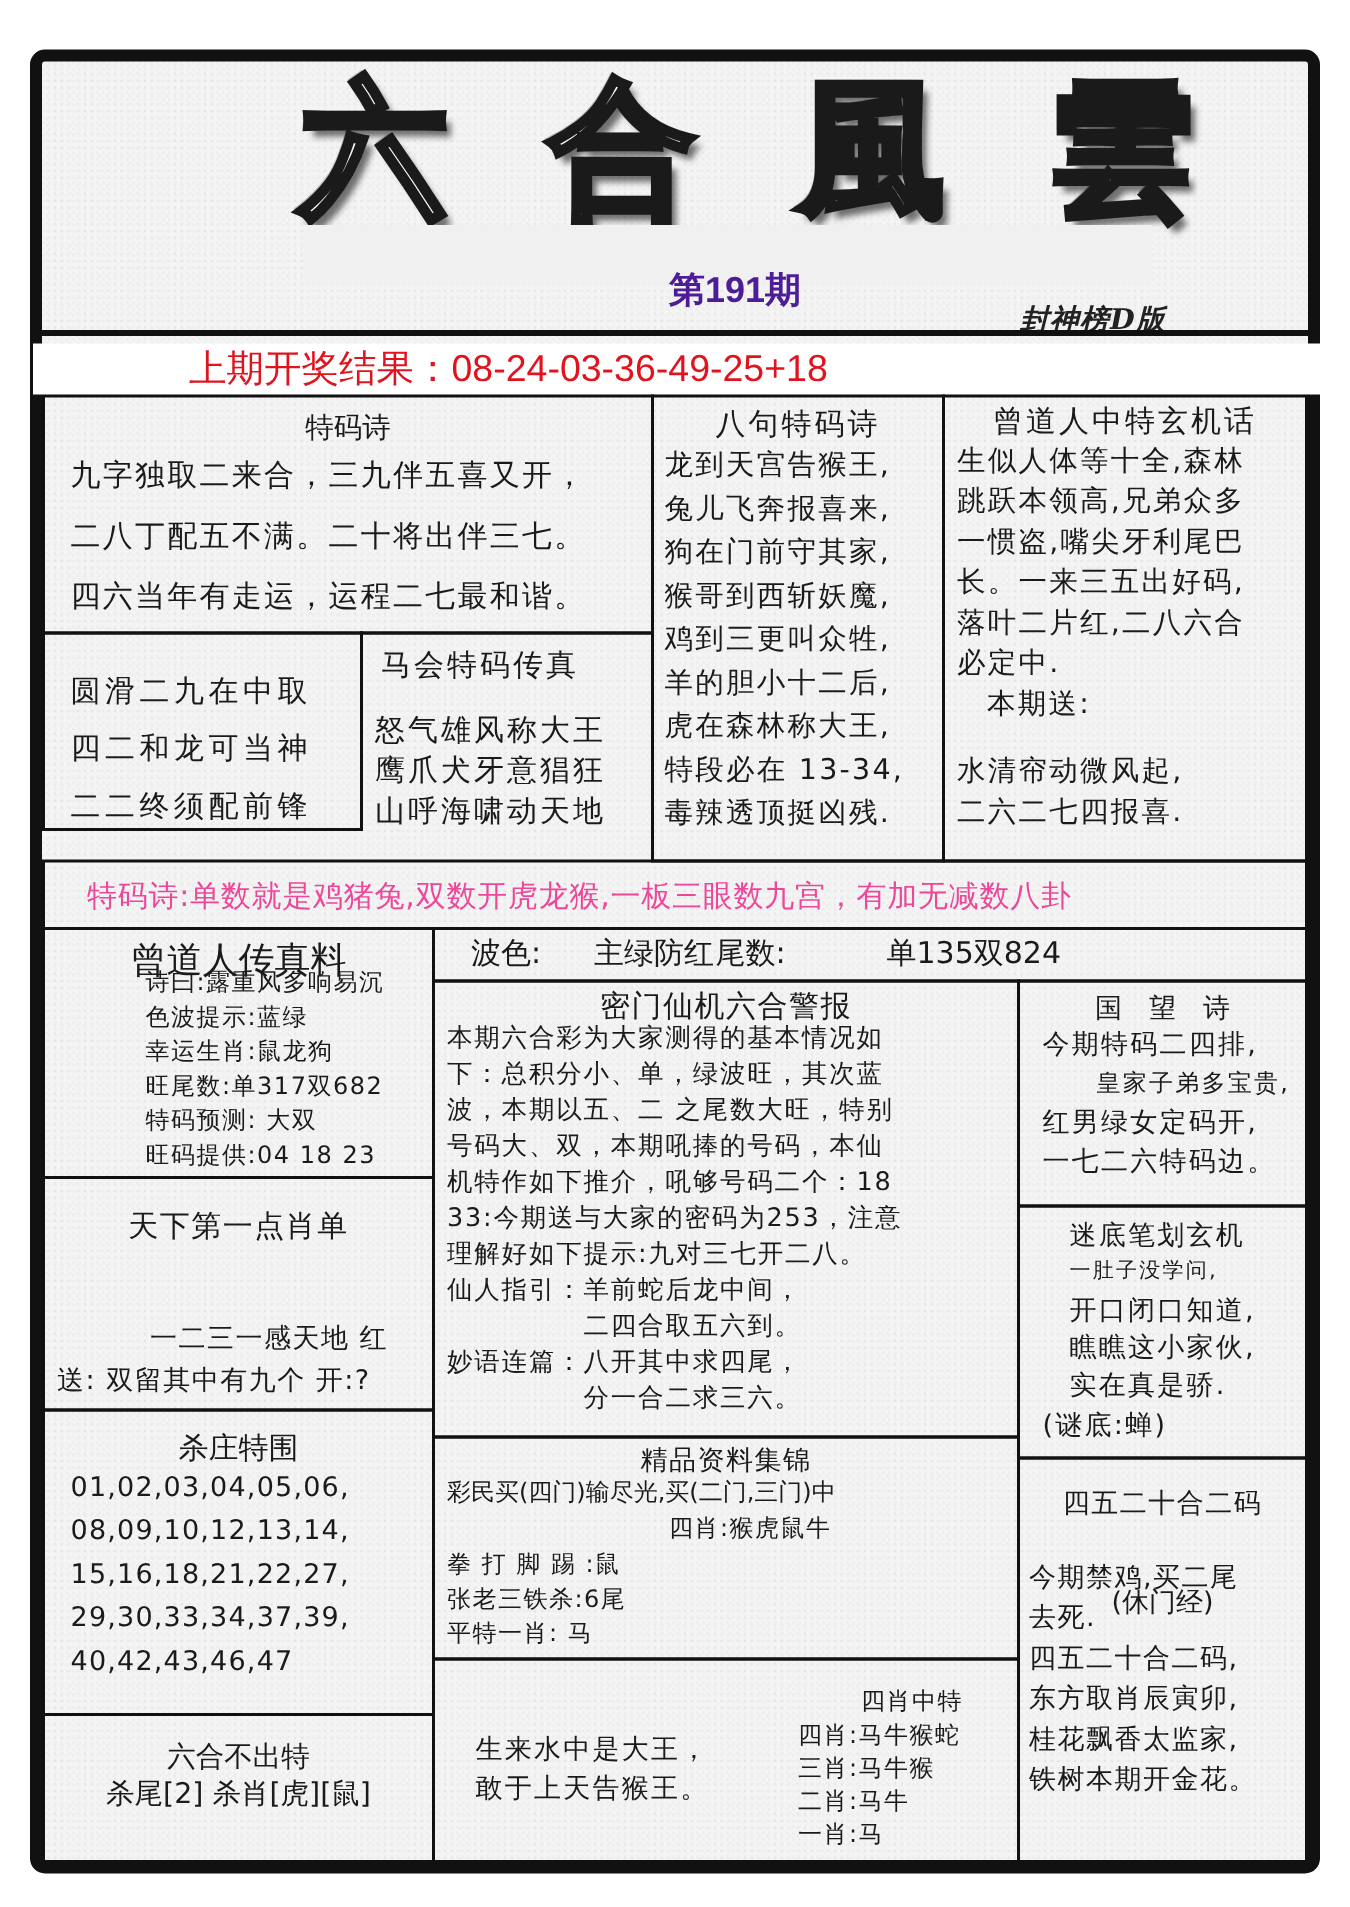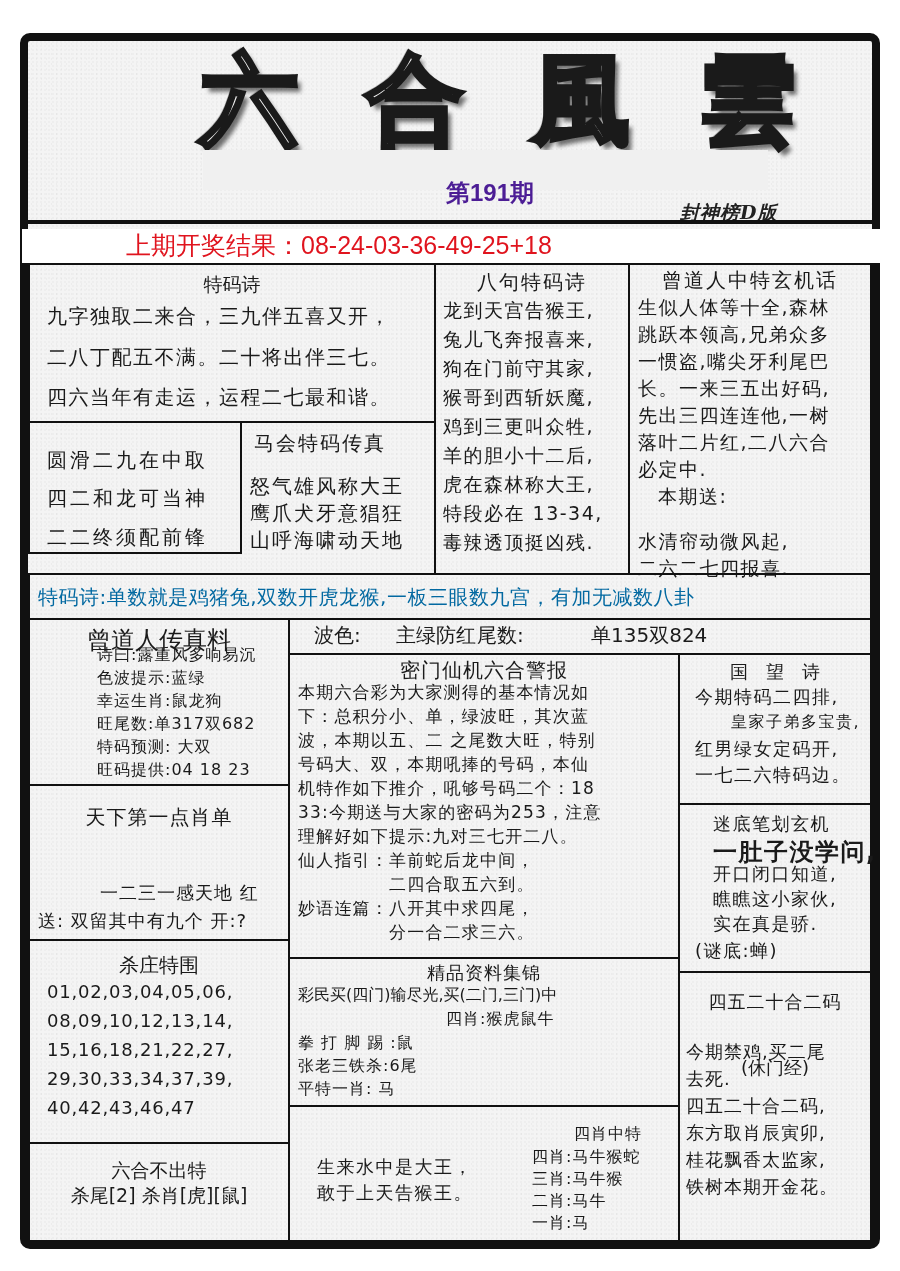--- a/index.html
+++ b/index.html
@@ -45,21 +45,21 @@
   .result-bar {
     position: absolute; left: 22px; top: 229px; width: 858px; height: 34px; background: #ffffff;
   }
   .result-text {
     position: absolute; left: 126px; top: 229px; font-family: "Liberation Sans", sans-serif;
     font-size: 25px; color: #e0141e; letter-spacing: 0px; white-space: nowrap;
   }
 
   .head { text-align: center; font-size: 19px; }
   .line { font-size: 19px; white-space: nowrap; line-height: 1.0; }
-  .pink { color: #0369a1; }
+  .pink { color: #ec4899; margin-left: 20px; }
 </style>
 </head>
 <body>
 
 <div class="frame"></div>
 
 <div class="title-glyphs">
   <span class="title-glyph">六</span>
   <span class="title-glyph">合</span>
   <span class="title-glyph">風</span>
@@ -104,21 +104,20 @@
   <div class="line" style="font-size:19px;height:29px;letter-spacing:1.5px;">毒辣透顶挺凶残.</div>
 </div>
 
 <div class="cell" style="left:628px;top:263px;width:244px;height:312px;"></div>
 <div class="abs line" style="left:628px;top:270px;width:244px;text-align:center;font-size:20px;letter-spacing:2px;">曾道人中特玄机话</div>
 <div class="abs" style="left:638px;top:298px;width:236px;">
   <div class="line" style="font-size:19px;height:27px;letter-spacing:1.5px;">生似人体等十全,森林</div>
   <div class="line" style="font-size:19px;height:27px;letter-spacing:1.5px;">跳跃本领高,兄弟众多</div>
   <div class="line" style="font-size:19px;height:27px;letter-spacing:1.5px;">一惯盗,嘴尖牙利尾巴</div>
   <div class="line" style="font-size:19px;height:27px;letter-spacing:1.5px;">长。一来三五出好码,</div>
-  <div class="line" style="font-size:19px;height:27px;letter-spacing:1.5px;">先出三四连连他,一树</div>
   <div class="line" style="font-size:19px;height:27px;letter-spacing:1.5px;">落叶二片红,二八六合</div>
   <div class="line" style="font-size:19px;height:27px;letter-spacing:1.5px;">必定中.</div>
   <div class="line" style="font-size:19px;height:27px;letter-spacing:1.5px;margin-left:20px;">本期送:</div>
   <div class="line" style="font-size:19px;height:27px;letter-spacing:1.5px;margin-top:18px;">水清帘动微风起,</div>
   <div class="line" style="font-size:19px;height:27px;letter-spacing:1.5px;">二六二七四报喜.</div>
 </div>
 
 <div class="cell" style="left:28px;top:573px;width:844px;height:47px;"></div>
 <div class="abs line pink" style="left:38px;top:587px;font-size:20px;letter-spacing:0.5px;">特码诗:单数就是鸡猪兔,双数开虎龙猴,一板三眼数九宫，有加无减数八卦</div>
 
@@ -160,21 +159,21 @@
 <div class="abs" style="left:695px;top:688px;">
   <div class="line" style="font-size:18px;height:26px;letter-spacing:1.5px;">今期特码二四排,</div>
   <div class="line" style="font-size:16px;height:26px;letter-spacing:1.5px;margin-left:36px;">皇家子弟多宝贵,</div>
   <div class="line" style="font-size:18px;height:26px;letter-spacing:1.5px;">红男绿女定码开,</div>
   <div class="line" style="font-size:18px;height:26px;letter-spacing:1.5px;">一七二六特码边。</div>
 </div>
 
 <div class="cell" style="left:678px;top:803px;width:194px;height:170px;"></div>
 <div class="abs" style="left:713px;top:815px;">
   <div class="line" style="font-size:18px;height:25px;letter-spacing:1.5px;">迷底笔划玄机</div>
-  <div class="line" style="font-size:24px;height:25px;letter-spacing:1.5px;font-weight:bold;">一肚子没学问,</div>
+  <div class="line" style="font-size:14px;height:25px;letter-spacing:1.5px;">一肚子没学问,</div>
   <div class="line" style="font-size:18px;height:25px;letter-spacing:1.5px;">开口闭口知道,</div>
   <div class="line" style="font-size:18px;height:25px;letter-spacing:1.5px;">瞧瞧这小家伙,</div>
   <div class="line" style="font-size:18px;height:25px;letter-spacing:1.5px;">实在真是骄.</div>
 </div>
 <div class="abs line" style="left:695px;top:942px;font-size:18px;letter-spacing:1.5px;">(谜底:蝉)</div>
 
 <div class="cell" style="left:28px;top:784px;width:262px;height:157px;"></div>
 <div class="abs head" style="left:28px;top:804px;width:262px;font-size:20px;letter-spacing:1px;">天下第一点肖单</div>
 <div class="abs line" style="left:100px;top:884px;font-size:18px;letter-spacing:1px;">一二三一感天地 红</div>
 <div class="abs line" style="left:38px;top:912px;font-size:18px;letter-spacing:1px;">送: 双留其中有九个 开:?</div>

